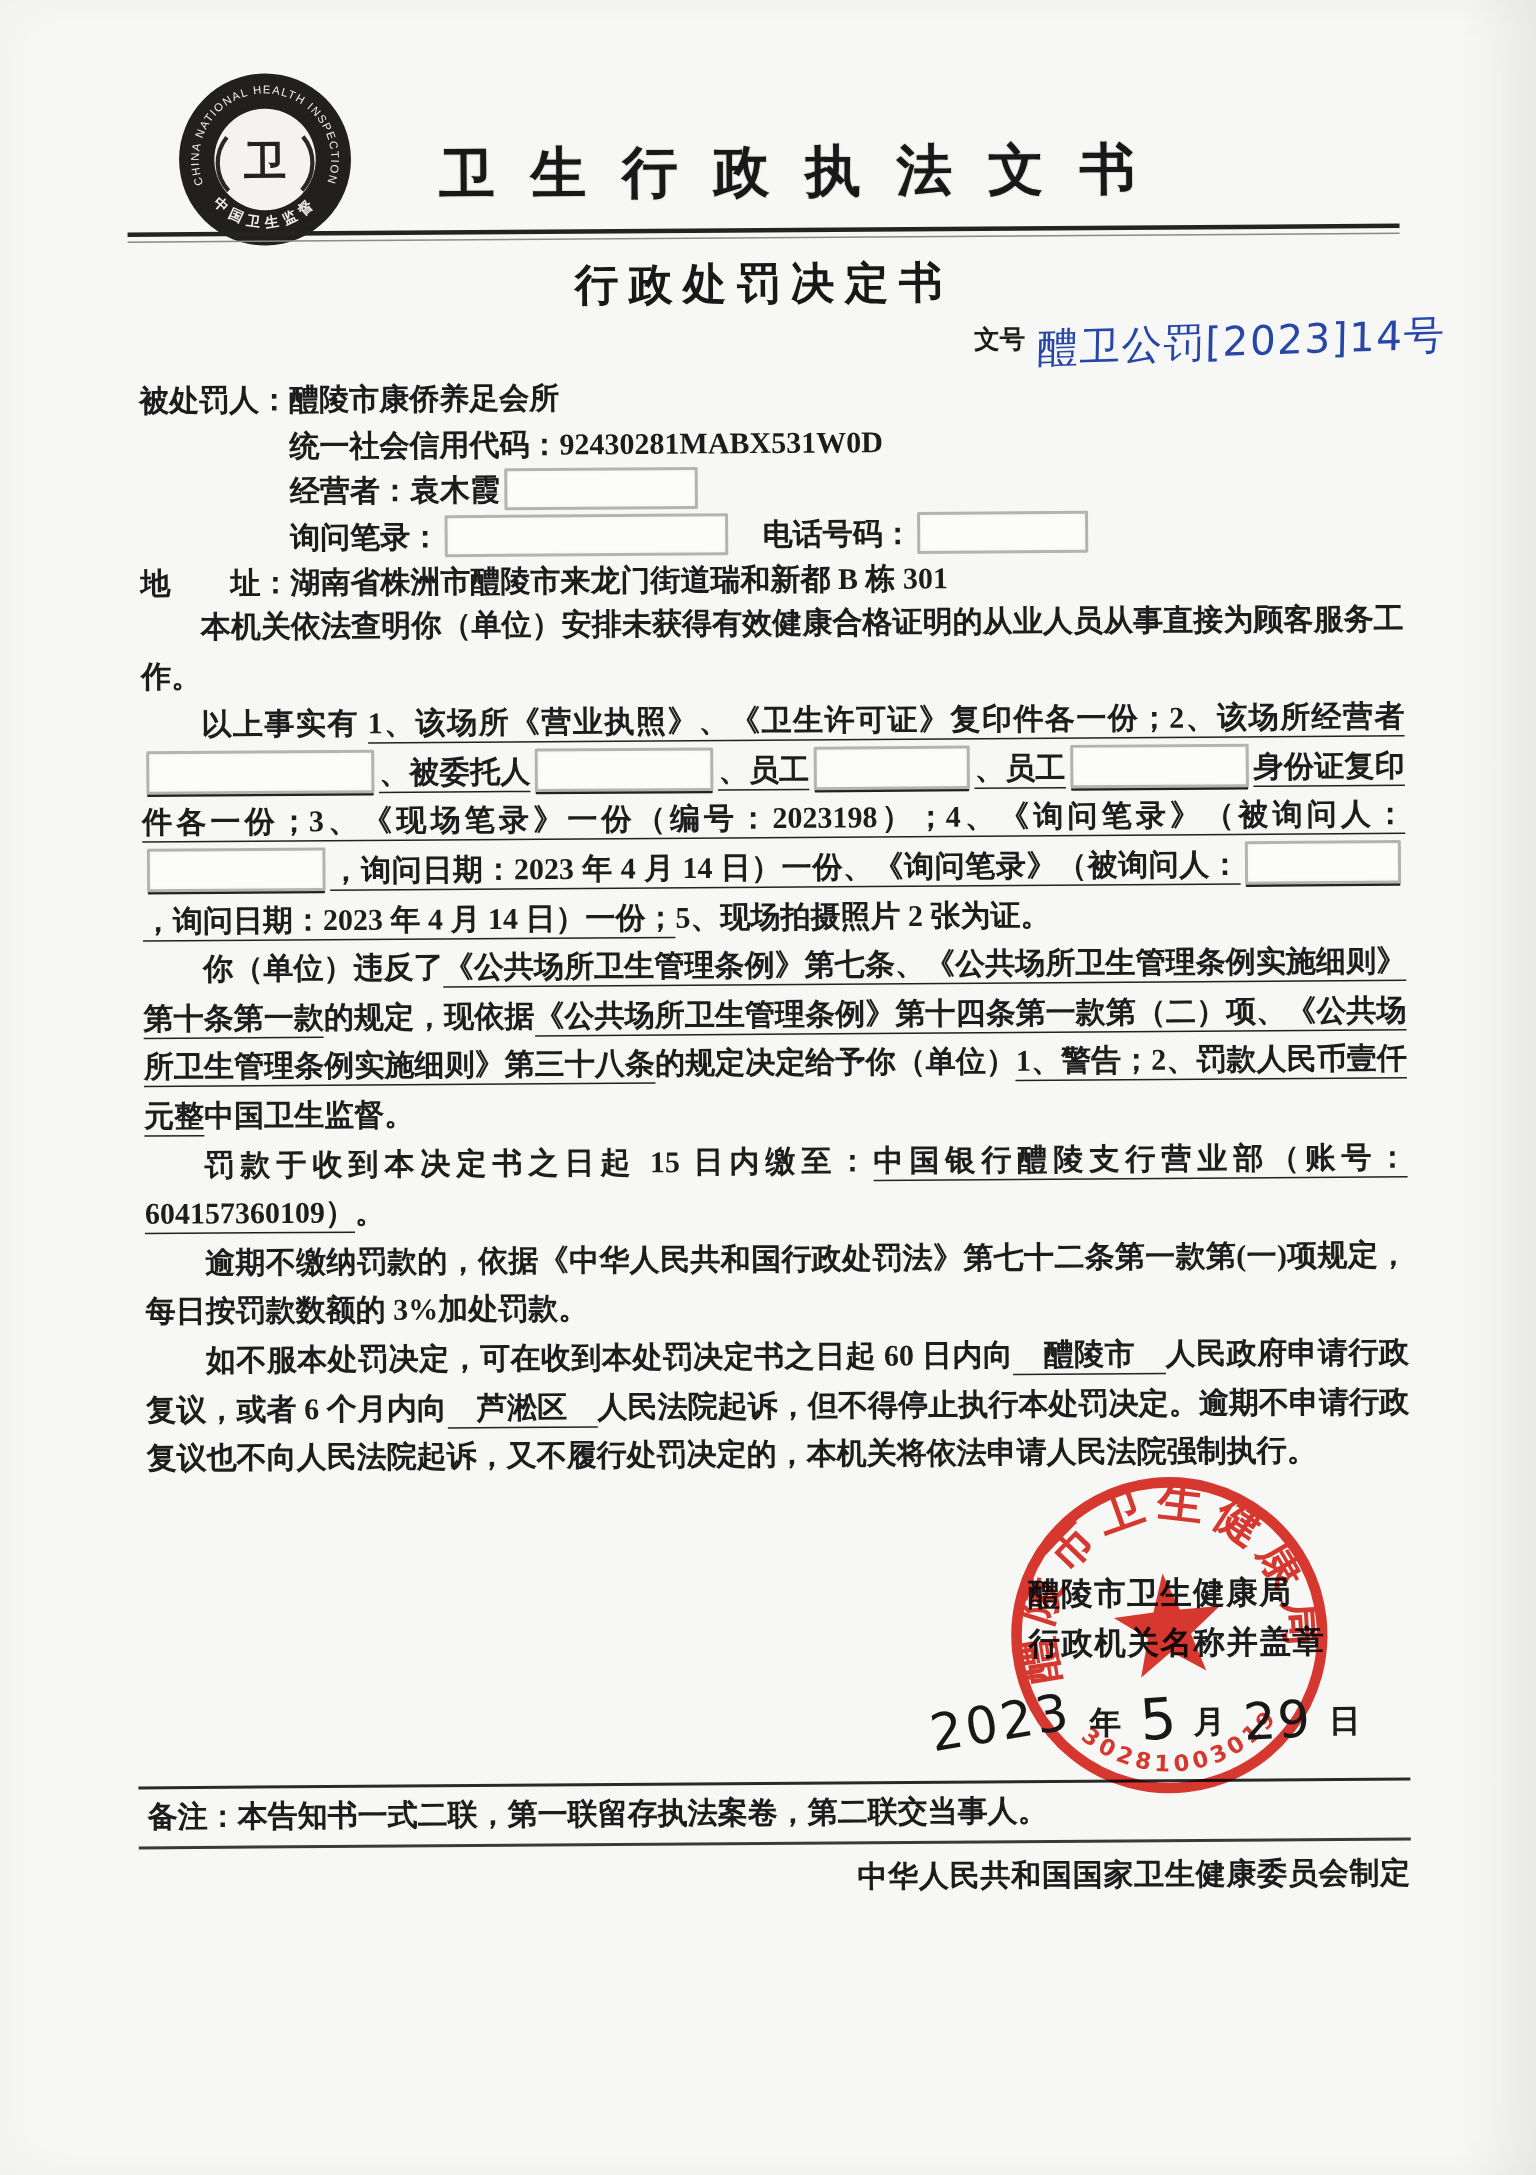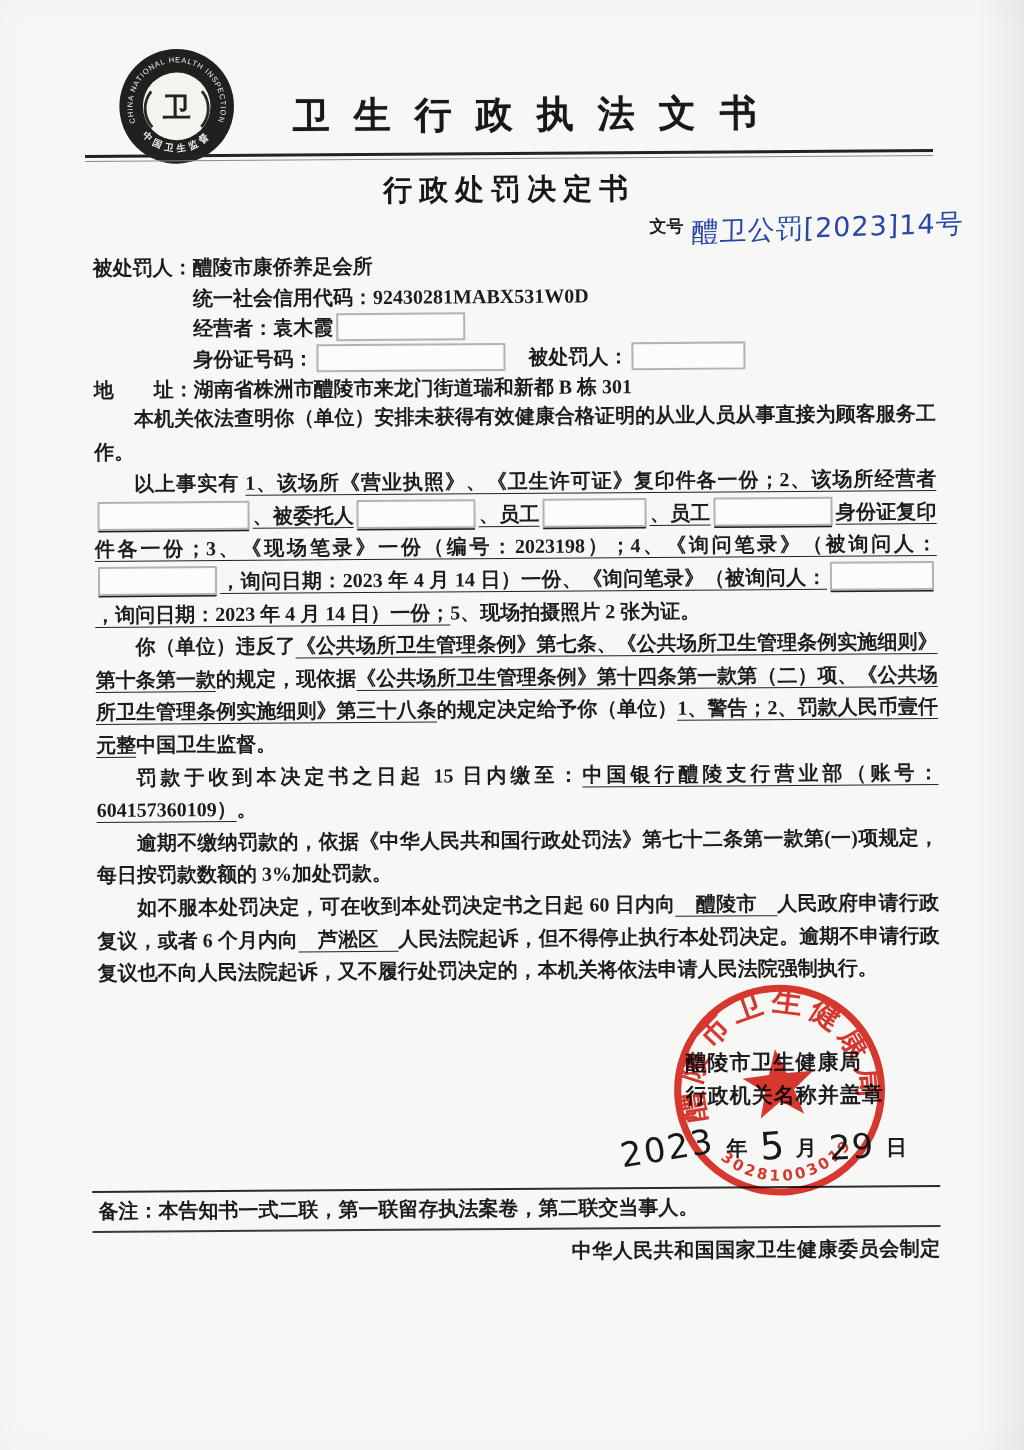--- a/index.html
+++ b/index.html
@@ -107,21 +107,21 @@
 
   <div class="docno">
     <span class="lab">文号</span>
     <span class="hand-blue">醴卫公罚[2023]14号</span>
   </div>
 
   <div class="recipient">
     <div class="row"><span>被处罚人：醴陵市康侨养足会所</span></div>
     <div class="row indent"><span>统一社会信用代码：92430281MABX531W0D</span></div>
     <div class="row indent"><span>经营者：袁木霞</span><span class="redact" style="width: 125px;"></span></div>
-    <div class="row indent"><span>身份证号码：</span><span class="redact" style="width: 185px;"></span><span>　被处罚人：</span><span class="redact" style="width: 110px;"></span></div>
+    <div class="row indent"><span>询问笔录：</span><span class="redact" style="width: 185px;"></span><span>　电话号码：</span><span class="redact" style="width: 110px;"></span></div>
     <div class="row"><span>地　　址：湖南省株洲市醴陵市来龙门街道瑞和新都 B 栋 301</span></div>
   </div>
 
   <div class="bodytext">
     <p><span>本机关依法查明你（单位）安排未获得有效健康合格证明的从业人员从事直接为顾客服务工作。</span></p>
     <p><span>以上事实有 </span><span class="u">1、该场所《营业执照》、《卫生许可证》复印件各一份；2、该场所经营者</span><span class="redact u" style="width: 148px;"></span><span class="u">、被委托人</span><span class="redact u" style="width: 115px;"></span><span class="u">、员工</span><span class="redact u" style="width: 100px;"></span><span class="u">、员工</span><span class="redact u" style="width: 115px;"></span><span class="u">身份证复印件各一份；3、《现场笔录》一份（编号：2023198）；4、《询问笔录》（被询问人：</span><span class="redact u" style="width: 115px;"></span><span class="u">，询问日期：2023 年 4 月 14 日）一份、《询问笔录》（被询问人：</span><span class="redact u" style="width: 100px;"></span><span class="u">，询问日期：2023 年 4 月 14 日）一份；</span><span>5、现场拍摄照片 2 张为证。</span></p>
     <p><span>你（单位）违反了</span><span class="u">《公共场所卫生管理条例》第七条、《公共场所卫生管理条例实施细则》第十条第一款</span><span>的规定，现依据</span><span class="u">《公共场所卫生管理条例》第十四条第一款第（二）项、《公共场所卫生管理条例实施细则》第三十八条</span><span>的规定决定给予你（单位）</span><span class="u">1、警告；2、罚款人民币壹仟元整</span><span>中国卫生监督。</span></p>
     <p><span>罚款于收到本决定书之日起 15 日内缴至：</span><span class="u">中国银行醴陵支行营业部（账号：604157360109）</span><span>。</span></p>
     <p><span>逾期不缴纳罚款的，依据《中华人民共和国行政处罚法》第七十二条第一款第(一)项规定，每日按罚款数额的 3%加处罚款。</span></p>
     <p><span>如不服本处罚决定，可在收到本处罚决定书之日起 60 日内向</span><span class="u">　醴陵市　</span><span>人民政府申请行政复议，或者 6 个月内向</span><span class="u">　芦淞区　</span><span>人民法院起诉，但不得停止执行本处罚决定。逾期不申请行政复议也不向人民法院起诉，又不履行处罚决定的，本机关将依法申请人民法院强制执行。</span></p>

